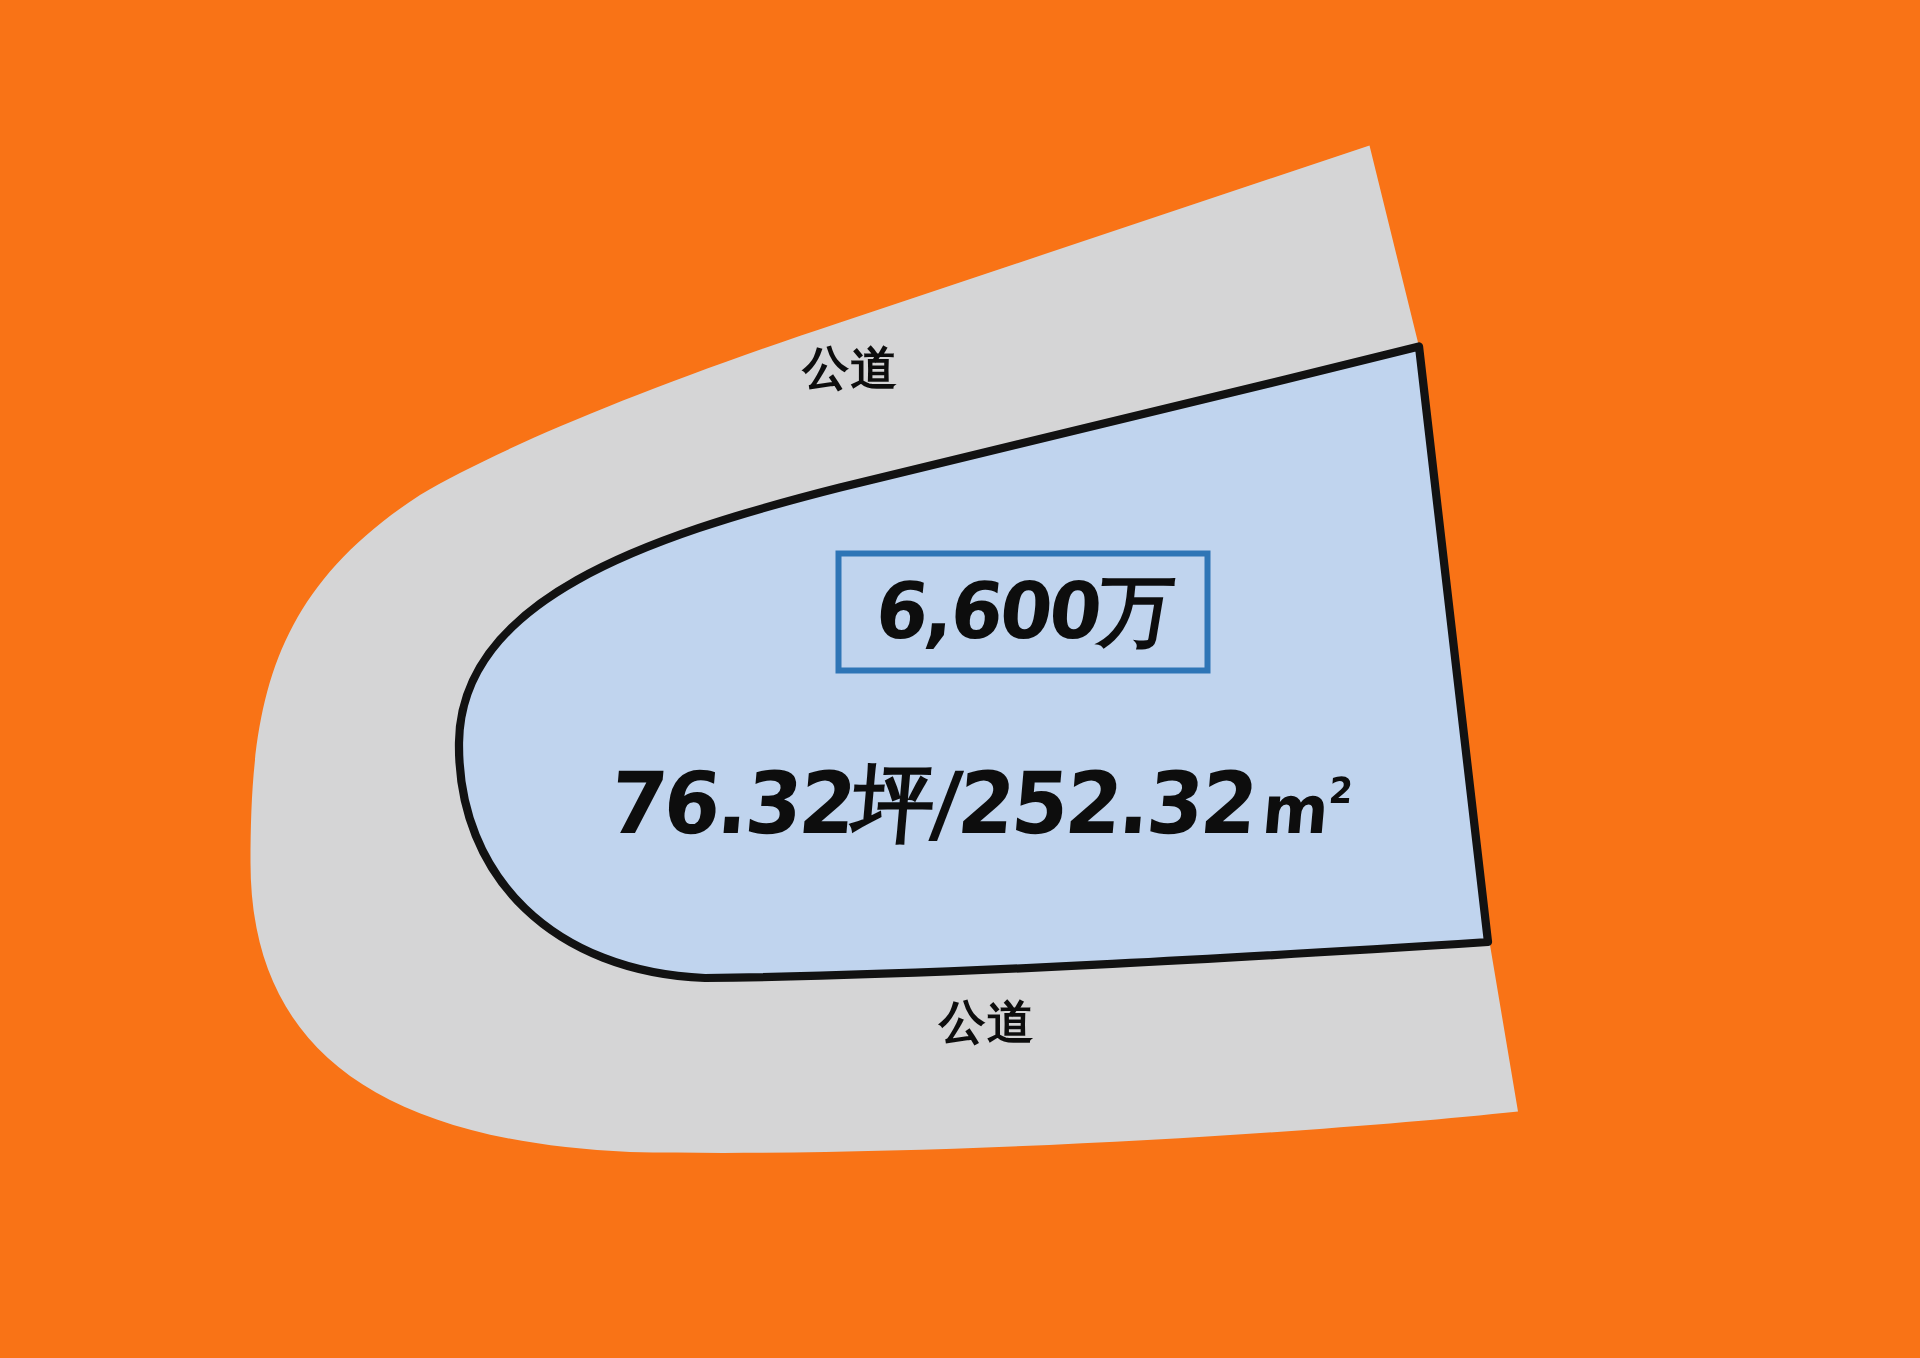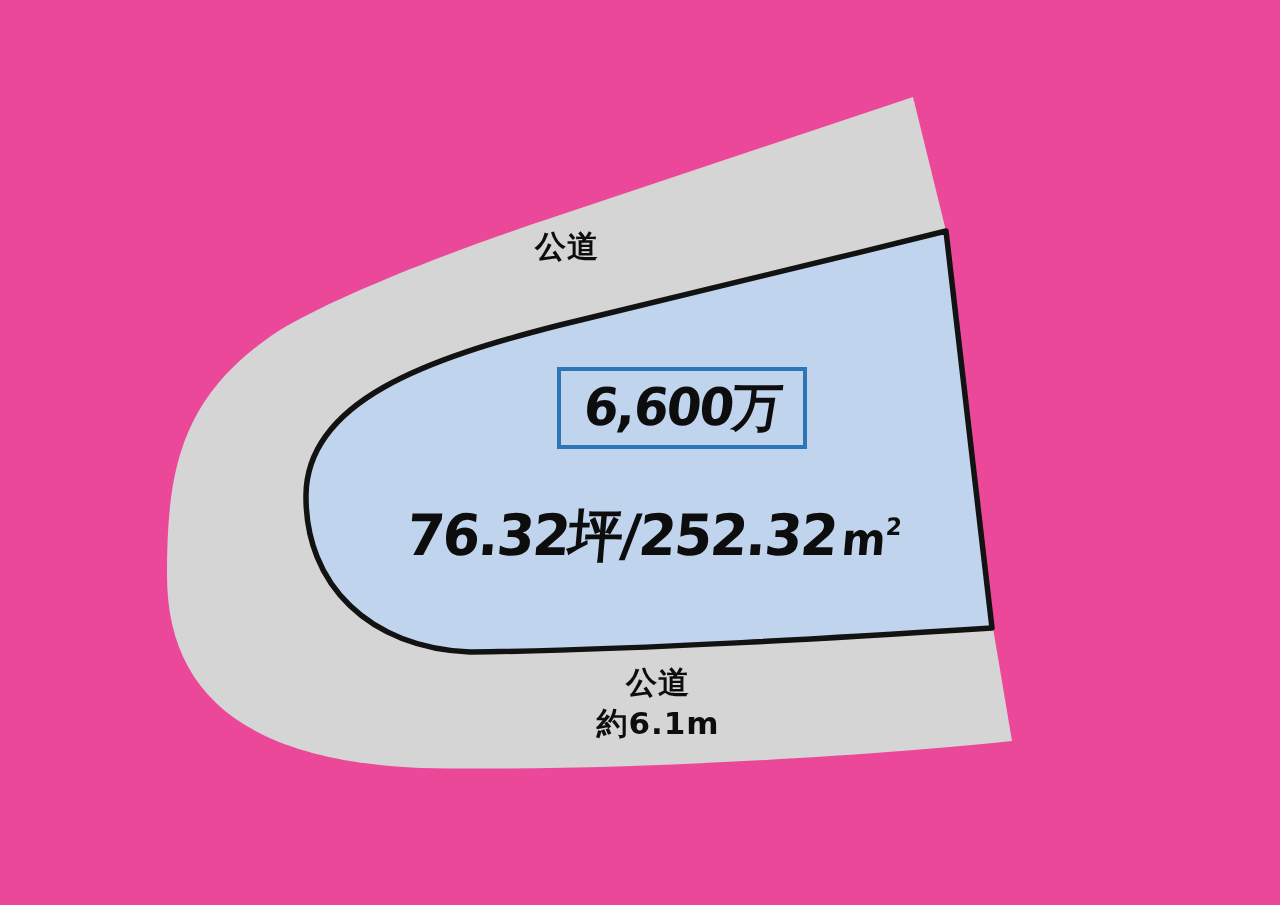--- a/index.html
+++ b/index.html
@@ -76,21 +76,21 @@
   }
   .area-sup {
     font-size: 0.42em;
     vertical-align: 0.85em;
     margin-left: 1px;
   }
 </style>
 </head>
 <body>
 
-<div class="canvas" style="background-color: #ec4899;">
+<div class="canvas" style="background-color: #f97316;">
 
   <svg class="shapes-svg" viewBox="0 0 1280 905" xmlns="http://www.w3.org/2000/svg">
 
     <path d="M 913 97
              L 560 215
              C 430 258, 330 300, 280 330
              C 180 395, 167 470, 167 575
              C 167 690, 240 760, 420 768
              C 620 772, 880 755, 1012 741
              L 993 628
@@ -113,16 +113,15 @@
   <div class="price-box" style="border-color: rgb(46, 117, 182);">
     <div class="price-text" style="color: rgb(13, 13, 13);">6,600万</div>
   </div>
 
   <div class="area-text" style="color: rgb(13, 13, 13);">
     <span>76.32坪/252.32</span><span class="area-unit">m</span><span class="area-sup">2</span>
   </div>
 
   <div class="road-label bottom-road-label" style="color: rgb(13, 13, 13);">
     <div>公道</div>
-    <div>約6.1m</div>
   </div>
 
 </div>
 
 </body></html>

